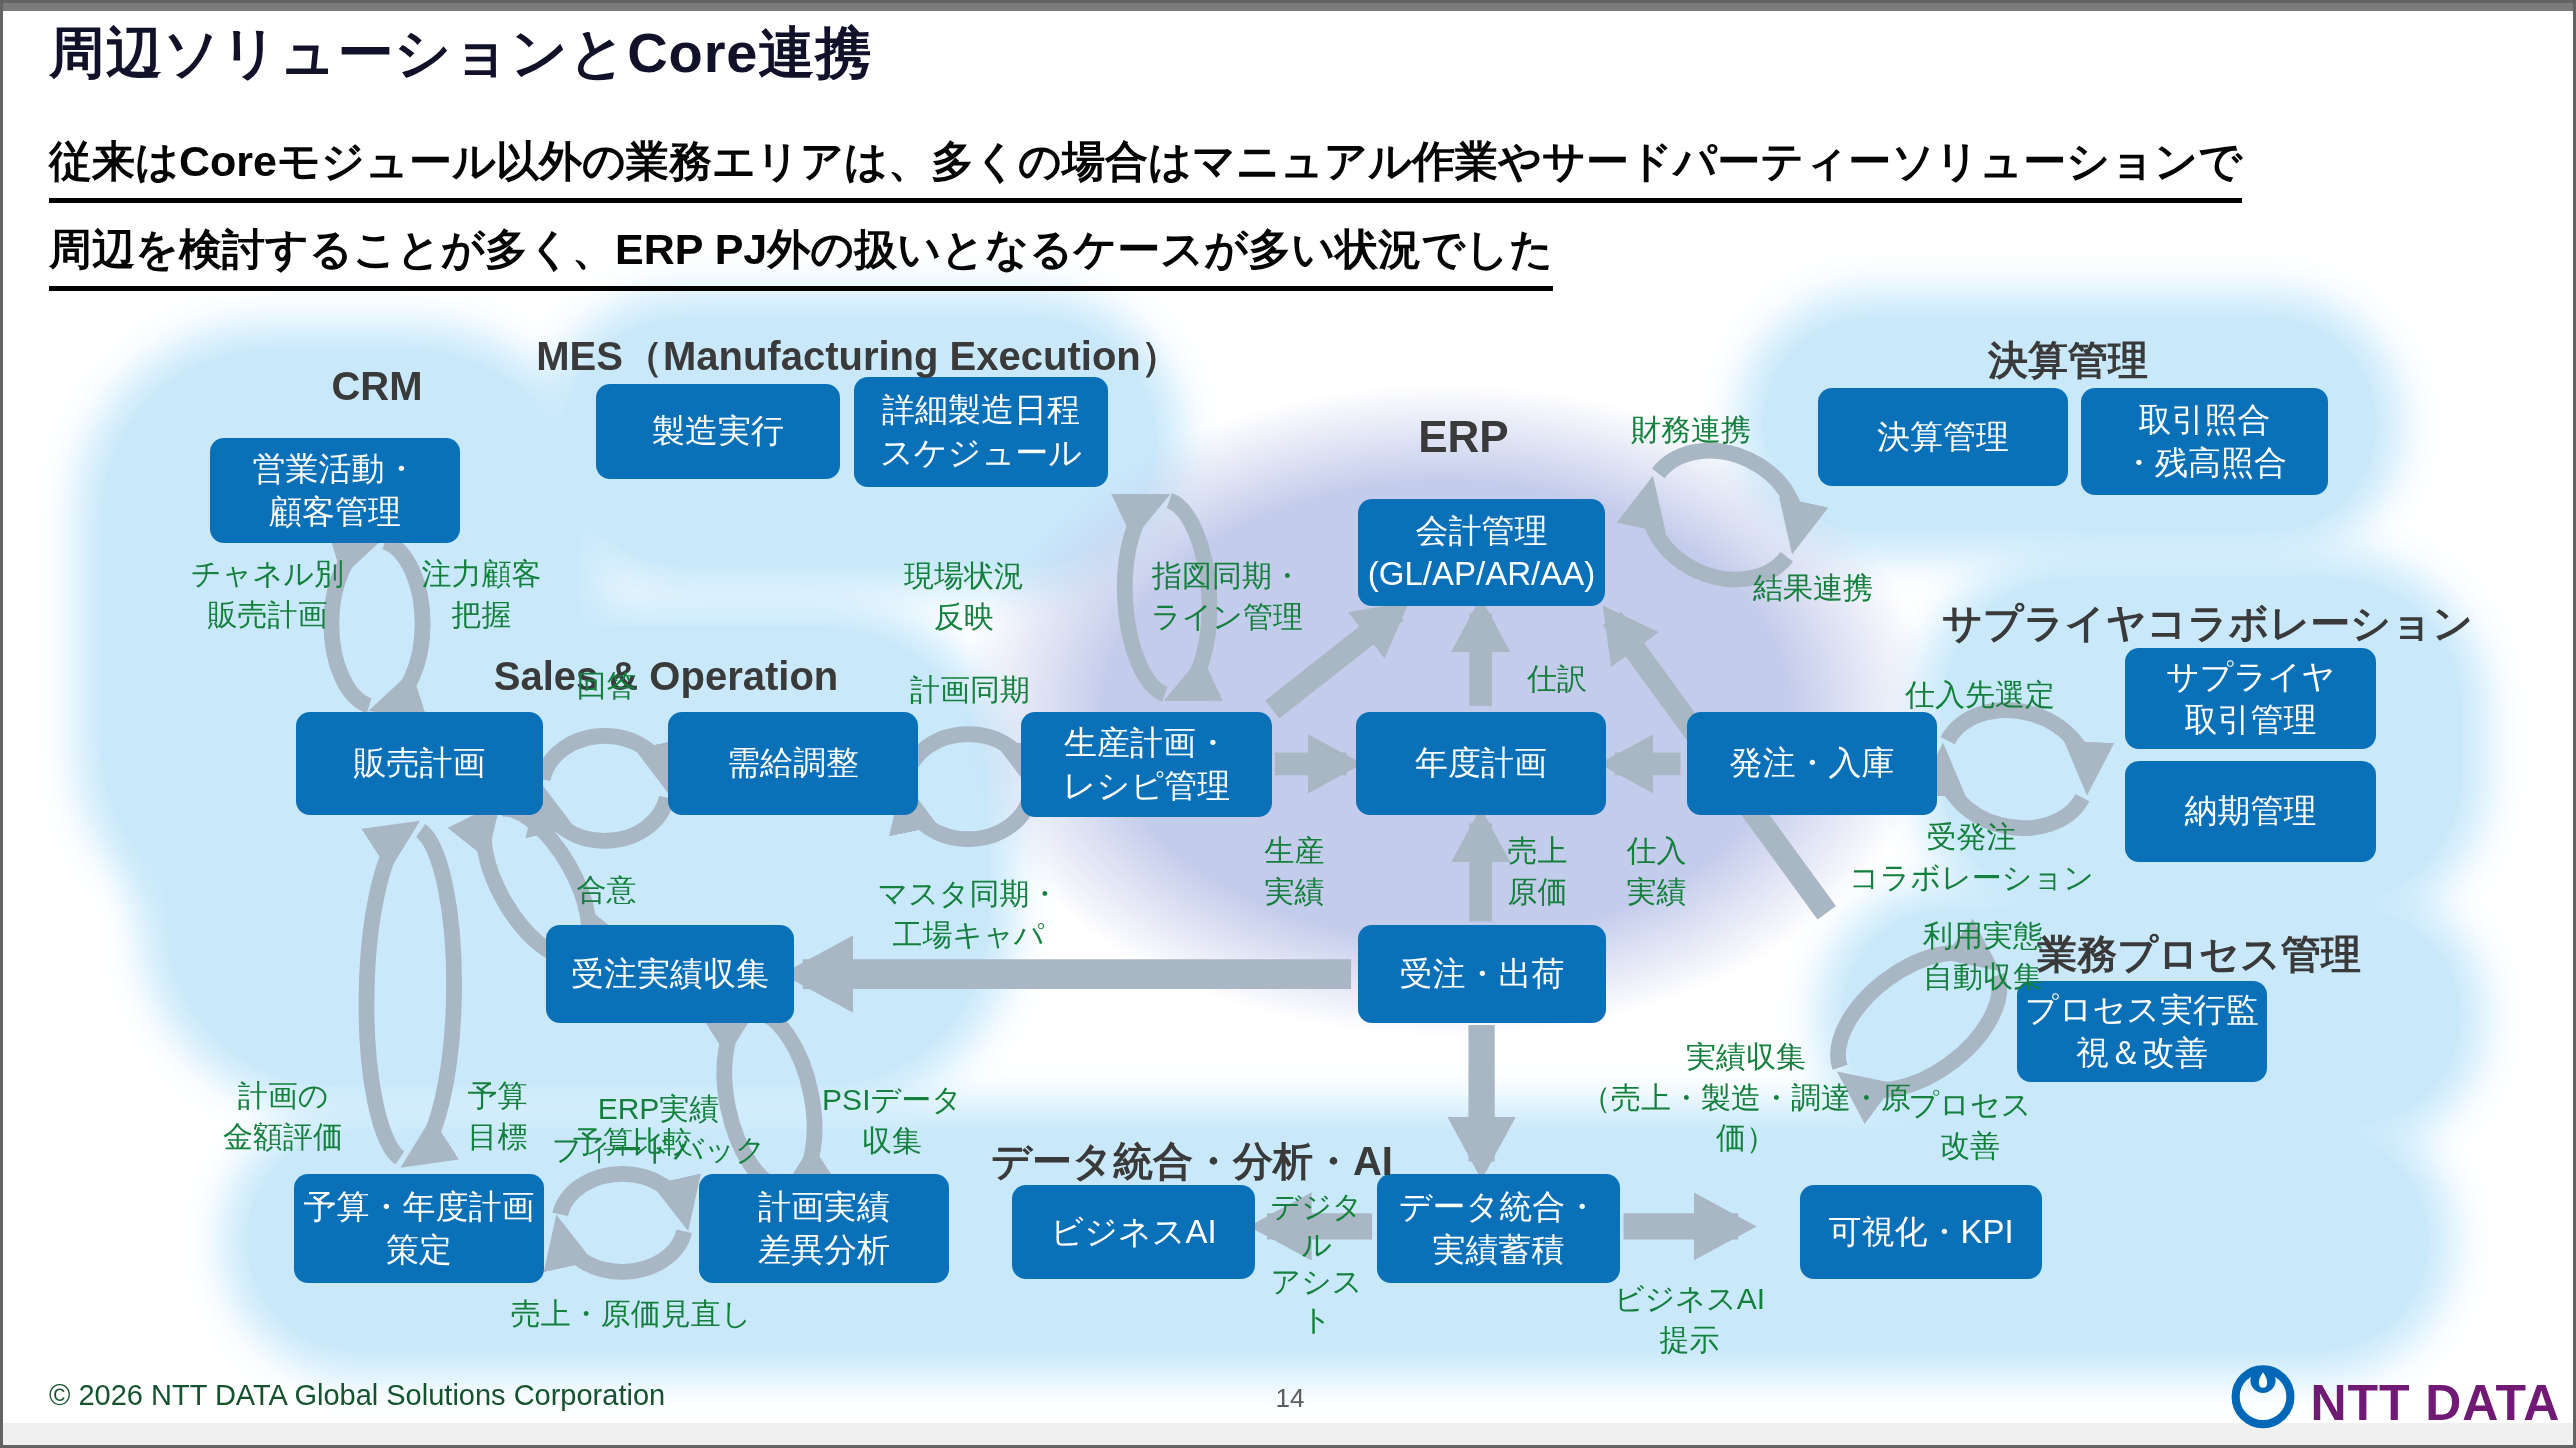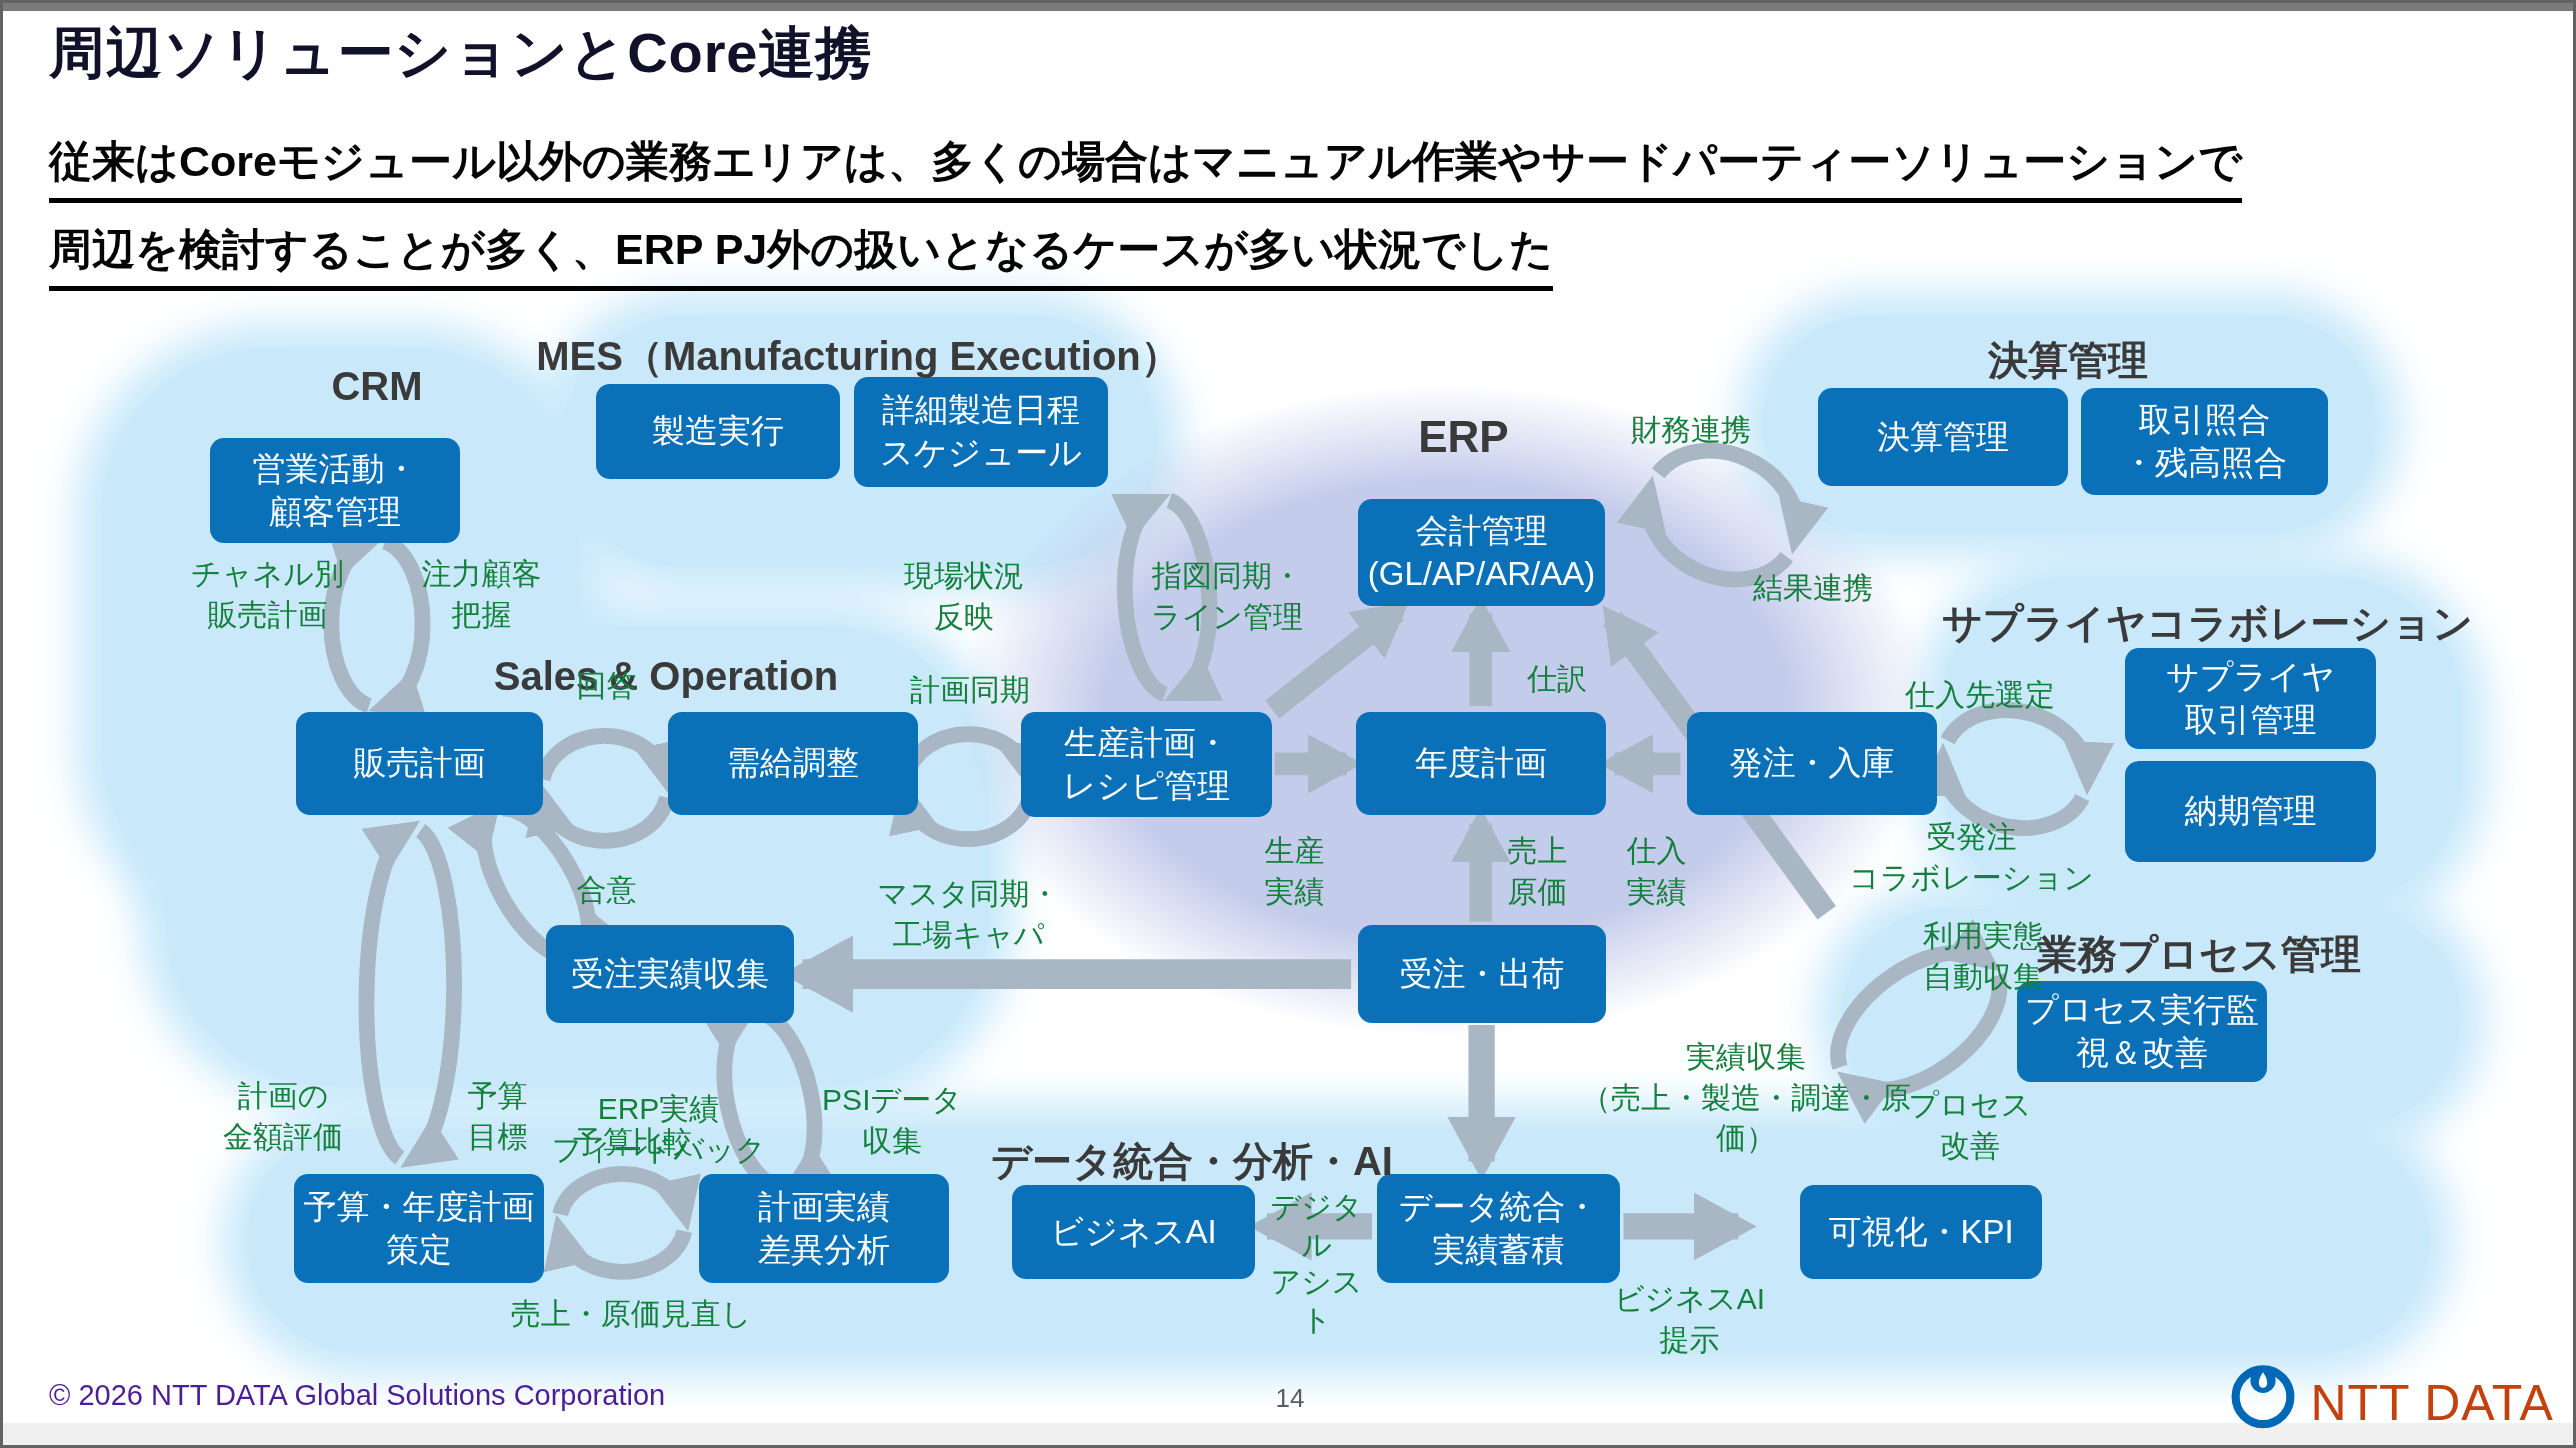--- a/index.html
+++ b/index.html
@@ -22,24 +22,24 @@
   .area-title{position:absolute;font-weight:bold;color:#3a3a3a;font-size:40px;z-index:11;
        text-align:center;white-space:nowrap;}
   .box{position:absolute;background:#0a70b8;border-radius:14px;color:#fff;display:flex;
        align-items:center;justify-content:center;text-align:center;font-size:33px;line-height:1.3;
        white-space:pre-line;z-index:10;}
   .lbl{position:absolute;color:#15803d;font-size:30px;line-height:1.35;text-align:center;
        white-space:pre-line;z-index:11;}
 
   #arrows{position:absolute;left:0;top:0;z-index:5;}
 
-  .copyright{position:absolute;left:49px;top:1379px;font-size:29px;color:#4c1d95;z-index:21;white-space:nowrap;}
+  .copyright{position:absolute;left:49px;top:1379px;font-size:29px;color:#14532d;z-index:21;white-space:nowrap;}
   .pagenum{position:absolute;left:1255px;top:1383px;width:70px;text-align:center;font-size:26px;color:#5c5c5c;z-index:21;}
   .logo{position:absolute;left:2226px;top:1356px;display:flex;align-items:center;gap:10.5px;z-index:21;}
-  .logo-text{font-size:50px;font-weight:normal;color:#c2410c;letter-spacing:0.9px;white-space:nowrap;margin-top:16px;}
+  .logo-text{font-size:50px;font-weight:bold;color:#701a75;letter-spacing:0.9px;white-space:nowrap;margin-top:16px;}
 </style>
 </head>
 <body>
 
 <div id="slide">
   <div class="topbar"></div>
   <div class="botstrip"></div>
 
   <div class="title">周辺ソリューションとCore連携</div>
   <div class="subtitle">

